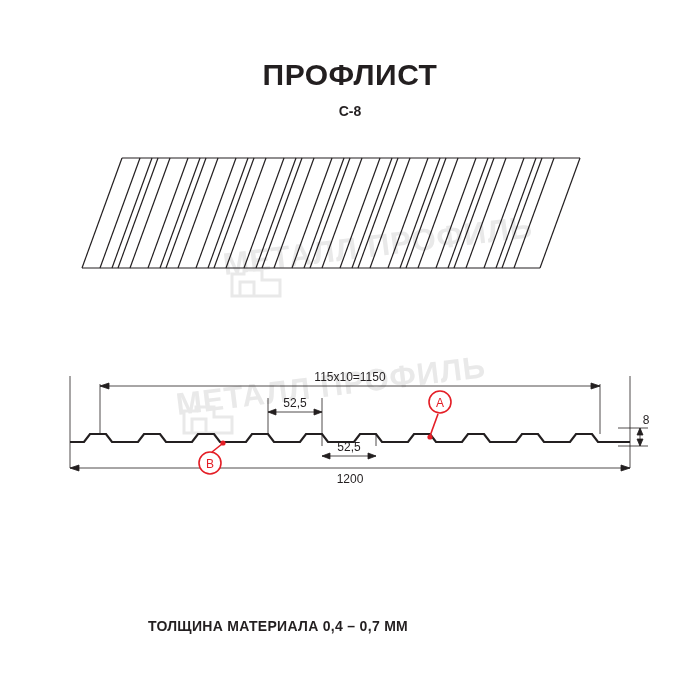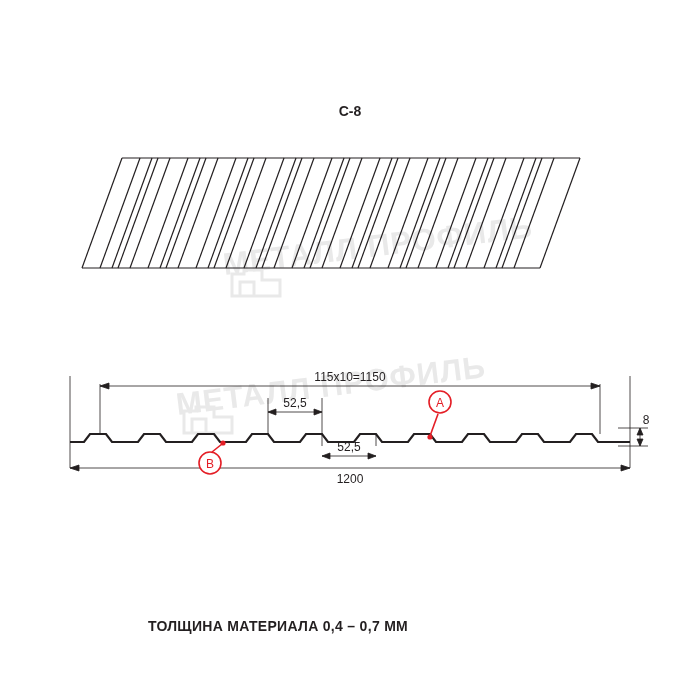--- a/index.html
+++ b/index.html
@@ -93,20 +93,21 @@
   }
   .wm-logo.l1 { top: 266px; left: 228px; }
   .wm-logo.l2 { top: 403px; left: 180px; }
   svg { display: block; }
 </style>
 </head>
 <body>
 
 <div class="page">
 
+  <div class="title">ПРОФЛИСТ</div>
   <div class="subtitle">C-8</div>
 
   <div class="wm wm1">МЕТАЛЛ ПРОФИЛЬ</div>
   <div class="wm wm2">МЕТАЛЛ ПРОФИЛЬ</div>
   <div class="wm-logo l1">
     <svg width="56" height="34" viewBox="0 0 56 34">
       <path d="M4 30 L4 8 L16 8 L16 4 L34 4 L34 14 L52 14 L52 30 Z" fill="none" stroke="#e9e9e9" stroke-width="3"></path>
       <path d="M12 30 L12 16 L26 16 L26 30" fill="none" stroke="#e9e9e9" stroke-width="3"></path>
     </svg>
   </div>

